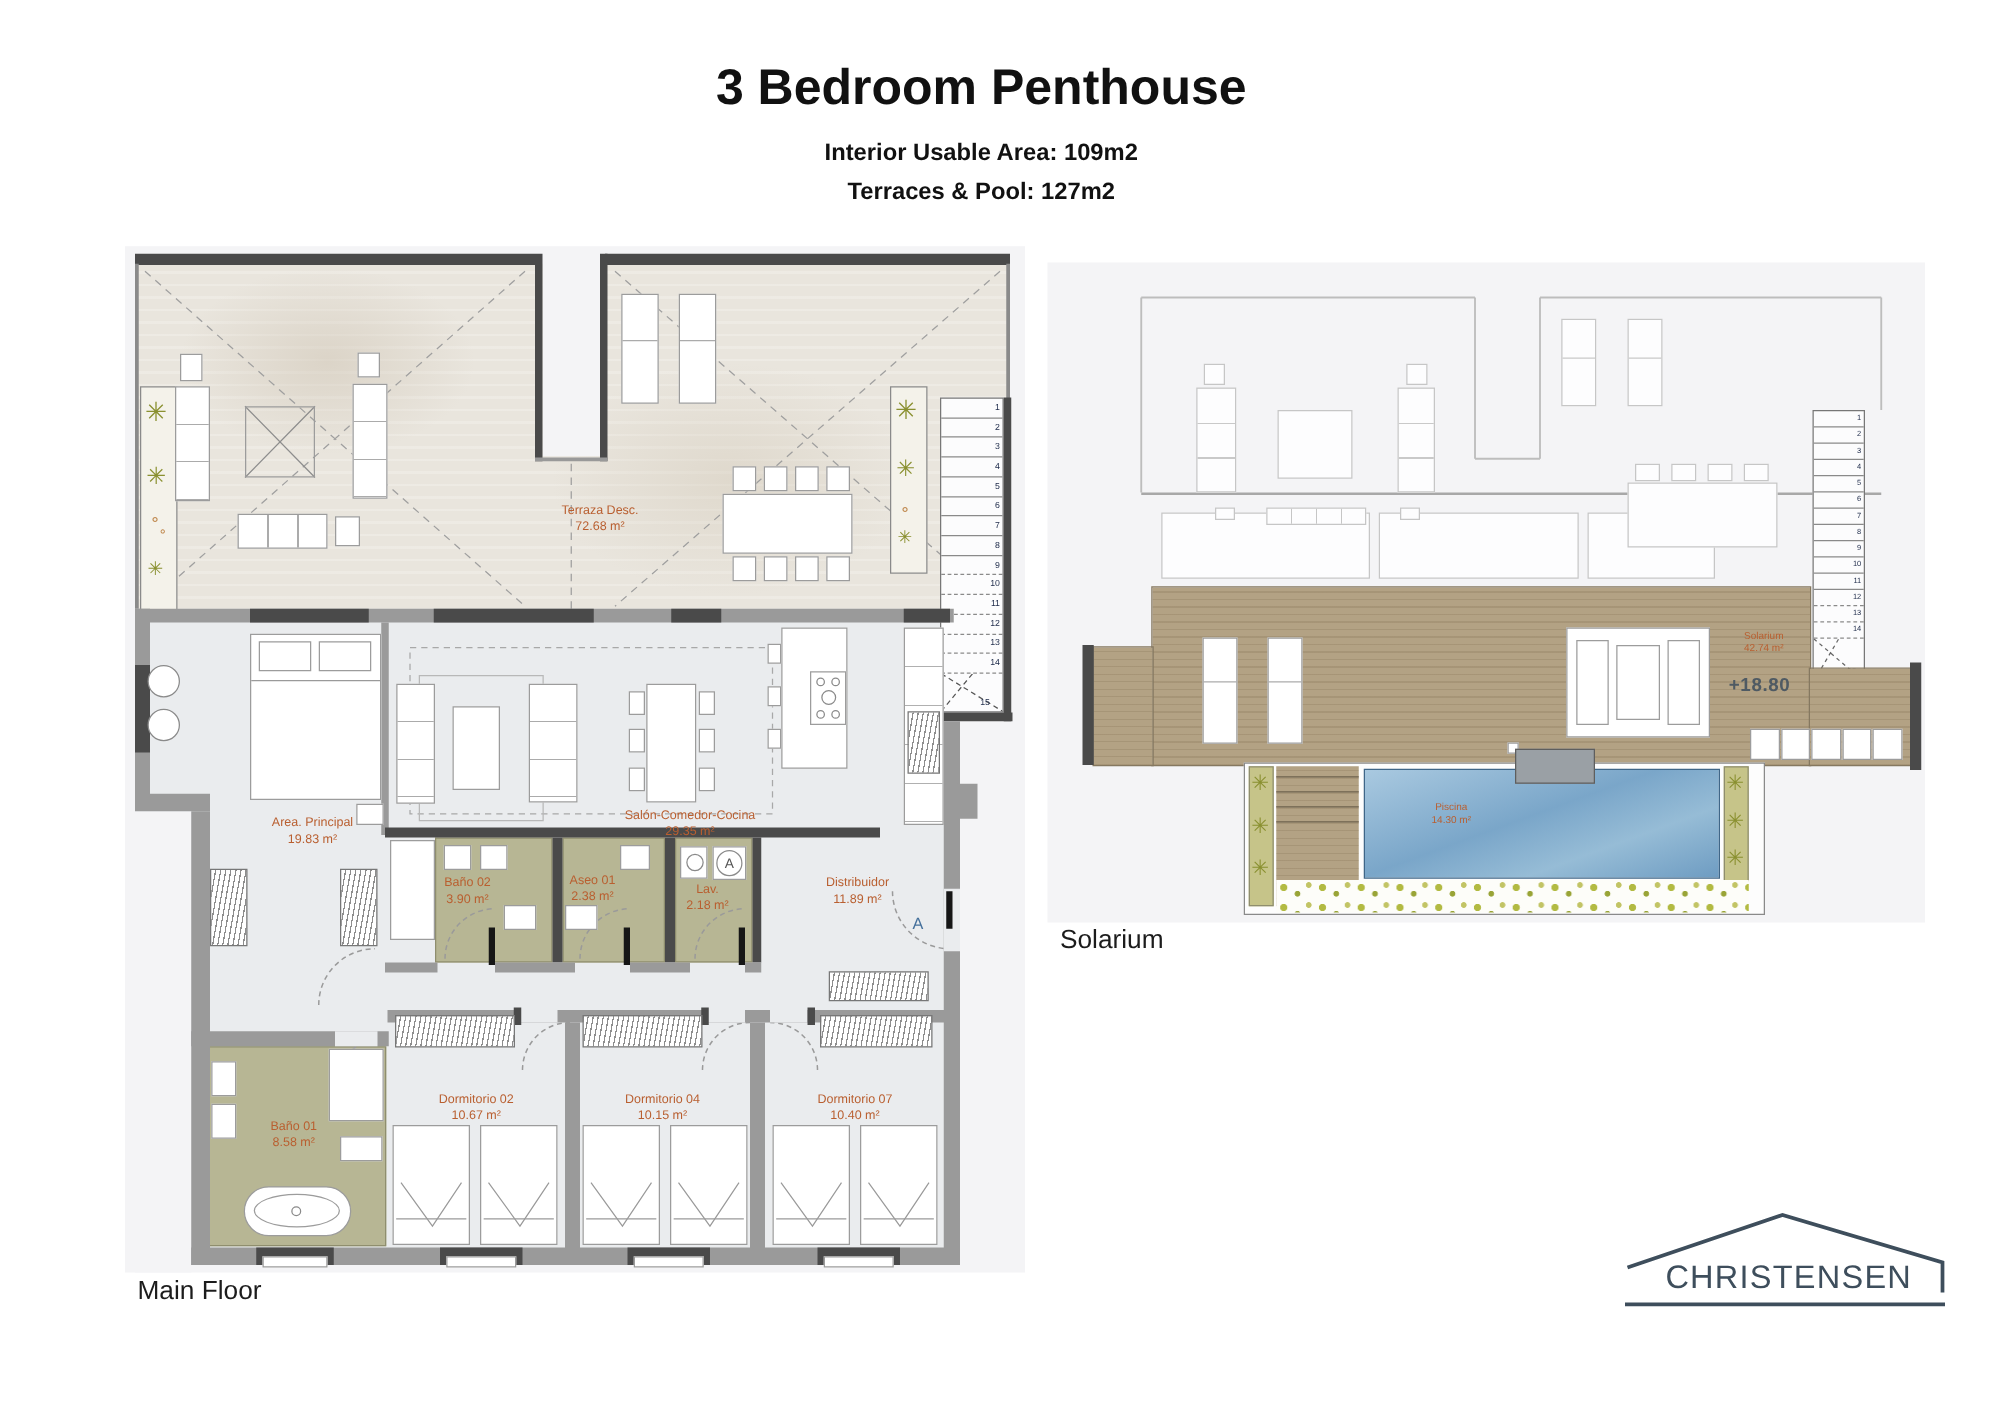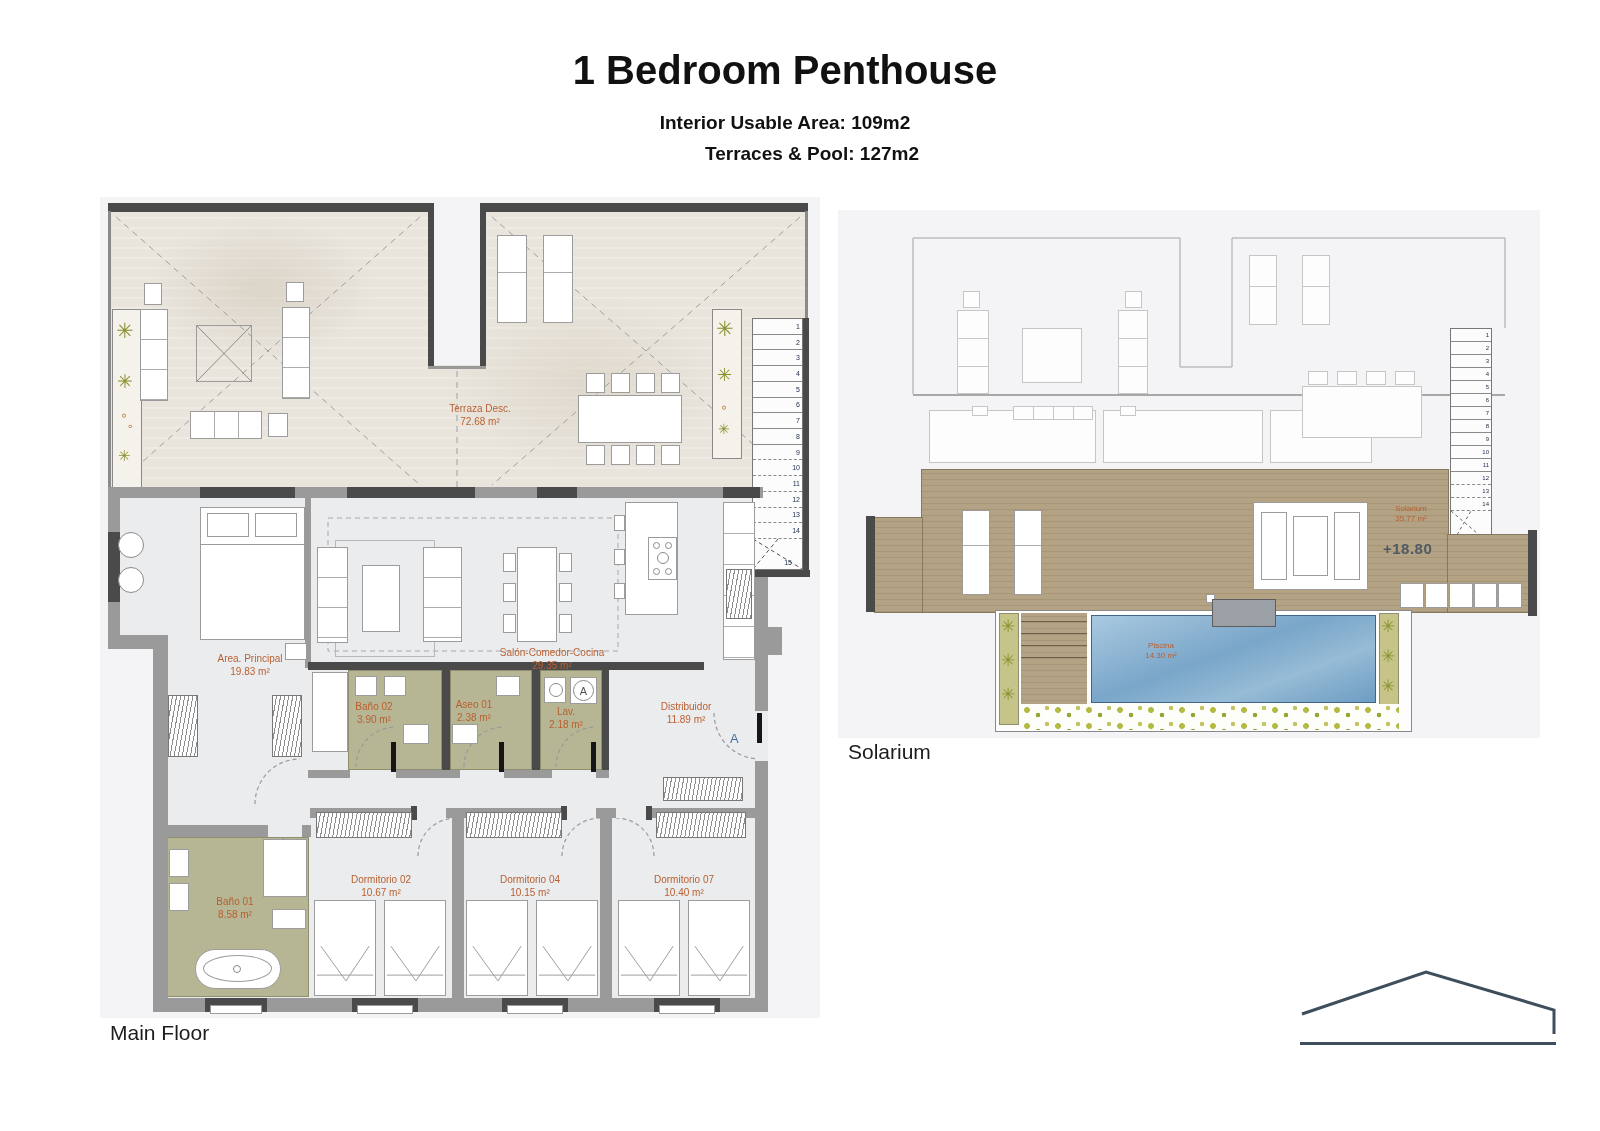--- a/index.html
+++ b/index.html
@@ -60,23 +60,23 @@
   .logo-name{position:absolute;width:100%;text-align:center;color:#3e4e5c;font-size:26px;letter-spacing:1px;}
   .logo-rule{position:absolute;background:#3e4e5c;}
   .logo-type{position:absolute;width:100%;text-align:center;color:#97a1ac;
              font-family:"Liberation Serif",serif;font-size:40px;letter-spacing:8px;}
 </style>
 </head>
 <body>
 
 <div class="canvas">
 
-  <div class="hdr-title">1 Bedroom Penthouse</div>
+  <div class="hdr-title">3 Bedroom Penthouse</div>
   <div class="hdr-sub" style="top:112px;">Interior Usable Area: 109m2</div>
-  <div class="hdr-sub" style="top:143px;padding-left:27px;">Terraces &amp; Pool: 127m2</div>
+  <div class="hdr-sub" style="top:143px;">Terraces &amp; Pool: 127m2</div>
 
   <div class="plan" style="left:100px;top:197px;width:720px;height:821px;">
 
     <div class="terrace" style="left:8px;top:14px;width:700px;height:278px;"></div>
     <div class="abs" style="left:334px;top:6px;width:46px;height:162px;background:#f4f4f6;"></div>
 
     <div class="dwall" style="left:8px;top:6px;width:320px;height:9px;"></div>
     <div class="dwall" style="left:384px;top:6px;width:324px;height:9px;"></div>
     <div class="dwall" style="left:328px;top:6px;width:6px;height:166px;"></div>
     <div class="dwall" style="left:380px;top:6px;width:6px;height:166px;"></div>
@@ -472,21 +472,21 @@
     </div>
     <div class="furn" style="left:368px;top:384px;width:9px;height:9px;"></div>
     <div class="furn lounger" style="left:124px;top:300px;width:28px;height:85px;"></div>
     <div class="furn lounger" style="left:176px;top:300px;width:28px;height:85px;"></div>
     <div class="furn" style="left:415px;top:292px;width:115px;height:88px;">
       <div class="furn" style="left:7px;top:9px;width:26px;height:68px;"></div>
       <div class="furn" style="left:80px;top:9px;width:26px;height:68px;"></div>
       <div class="furn" style="left:39px;top:13px;width:35px;height:60px;"></div>
     </div>
     <div class="rlabel sm" style="left:573px;top:294px;">
-      <span>Solarium</span><br><span>35.77 m²</span></div>
+      <span>Solarium</span><br><span>42.74 m²</span></div>
     <div class="lvl" style="left:545px;top:330px;"><span>+18.80</span></div>
 
     <div class="abs" style="left:157px;top:400px;width:417px;height:122px;background:#fdfdfd;border:1.5px solid #8a8a8a;">
       <div class="olivestrip" style="left:3px;top:2px;width:20px;height:112px;">
         <span class="plant" style="left:1px;top:4px;font-size:17px;">✳</span>
         <span class="plant" style="left:1px;top:38px;font-size:17px;">✳</span>
         <span class="plant" style="left:1px;top:72px;font-size:17px;">✳</span>
       </div>
       <div class="deck" style="left:25px;top:2px;width:66px;height:112px;outline:none;">
         <div class="abs" style="left:0;top:8px;width:66px;height:1px;background:#6d614c;"></div>
@@ -505,16 +505,17 @@
       <div class="rlabel sm" style="left:165px;top:30px;">
         <span>Piscina</span><br><span>14.30 m²</span></div>
     </div>
   </div>
   <div class="caption" style="left:848px;top:740px;">Solarium</div>
 
   <div class="abs" style="left:1296px;top:960px;width:270px;height:140px;">
     <svg class="overlay" width="270" height="80" viewBox="0 0 270 80">
       <polyline points="6,54 130,12 258,50 258,74" fill="none" stroke="#3e4e5c" stroke-width="3"></polyline>
     </svg>
+    <div class="logo-name" style="top:46px;">CHRISTENSEN</div>
     <div class="logo-rule" style="left:4px;top:82px;width:256px;height:2.5px;"></div>
   </div>
 
 </div>
 
 </body></html>

